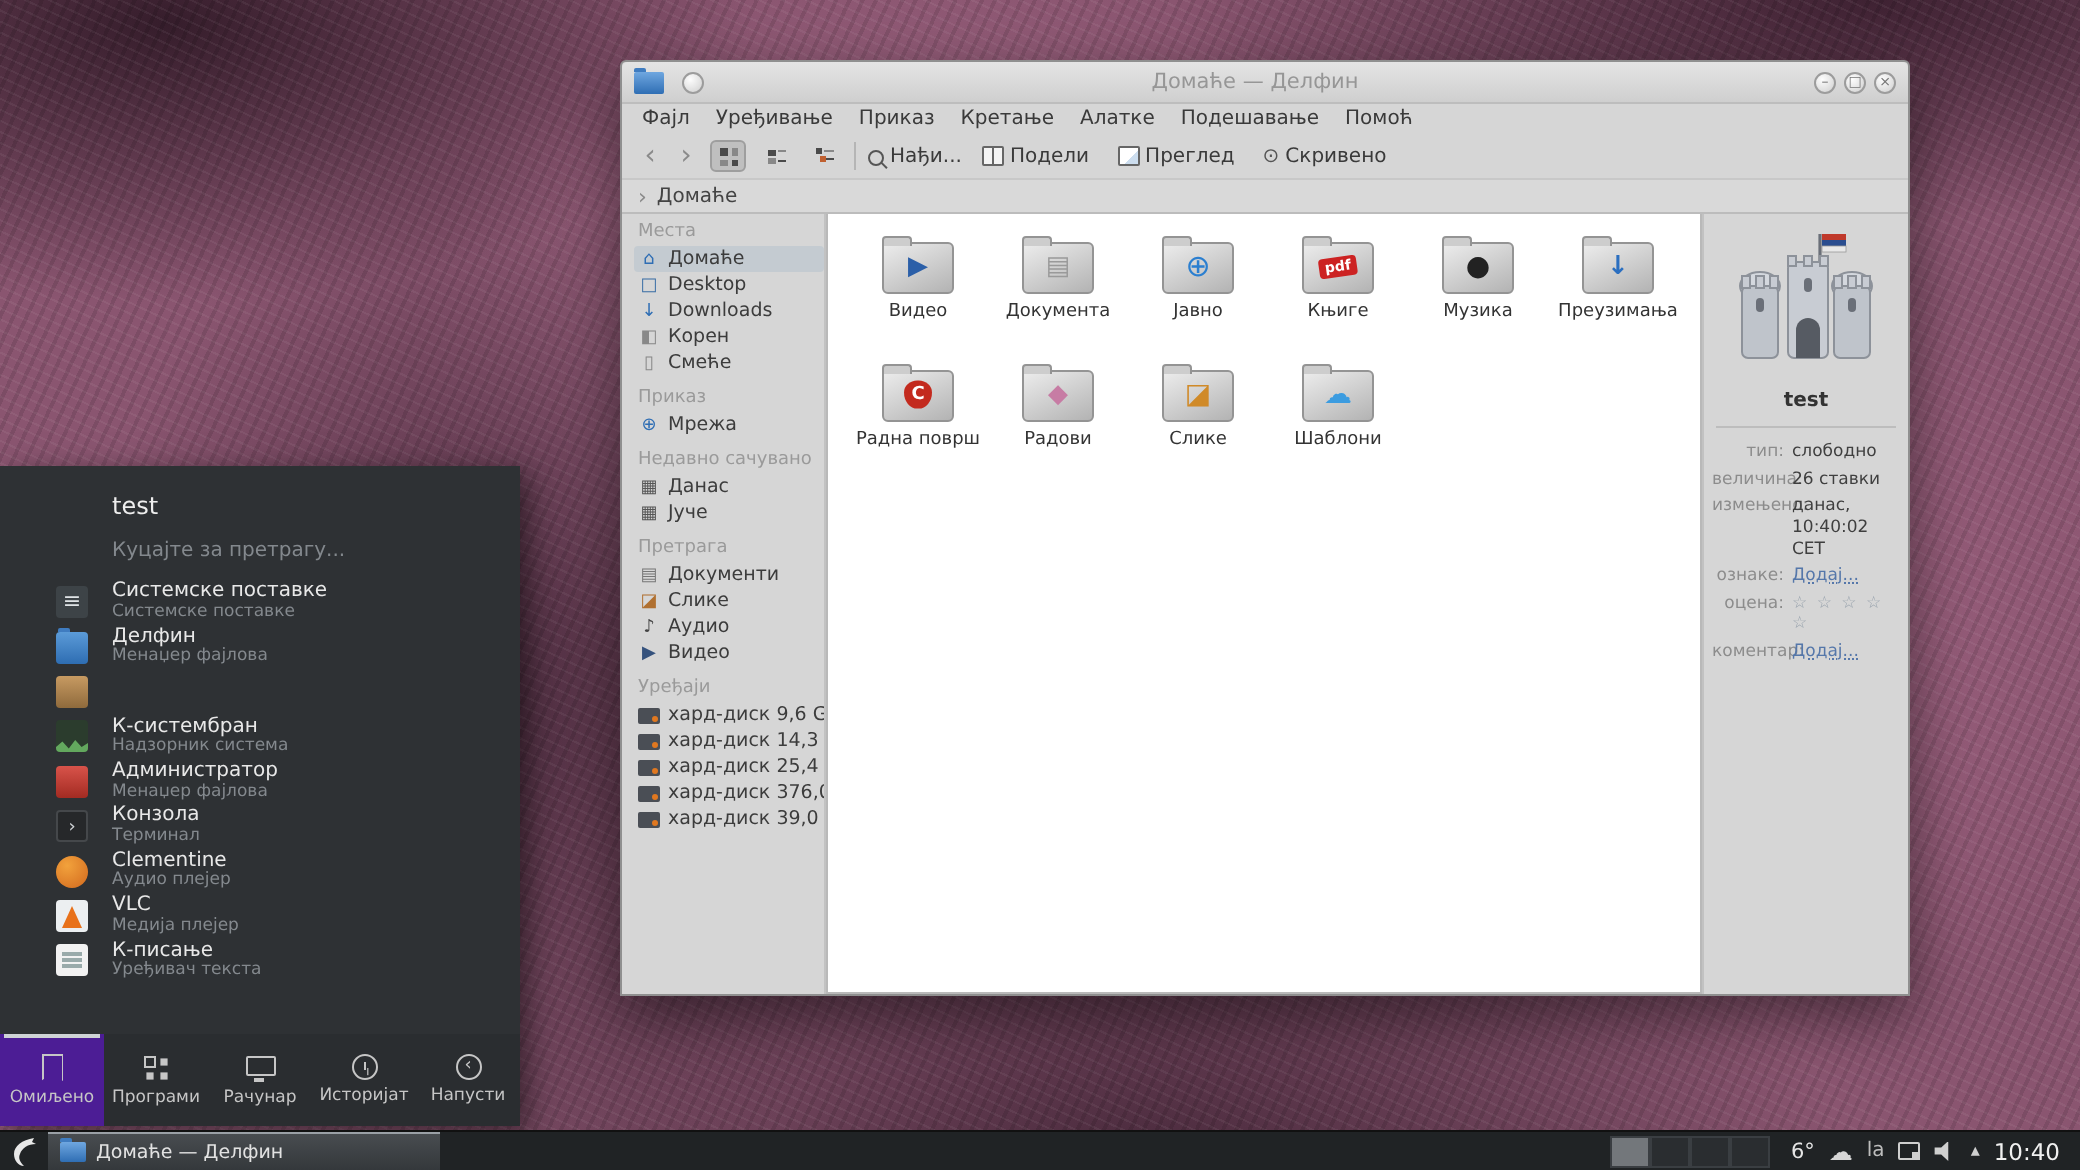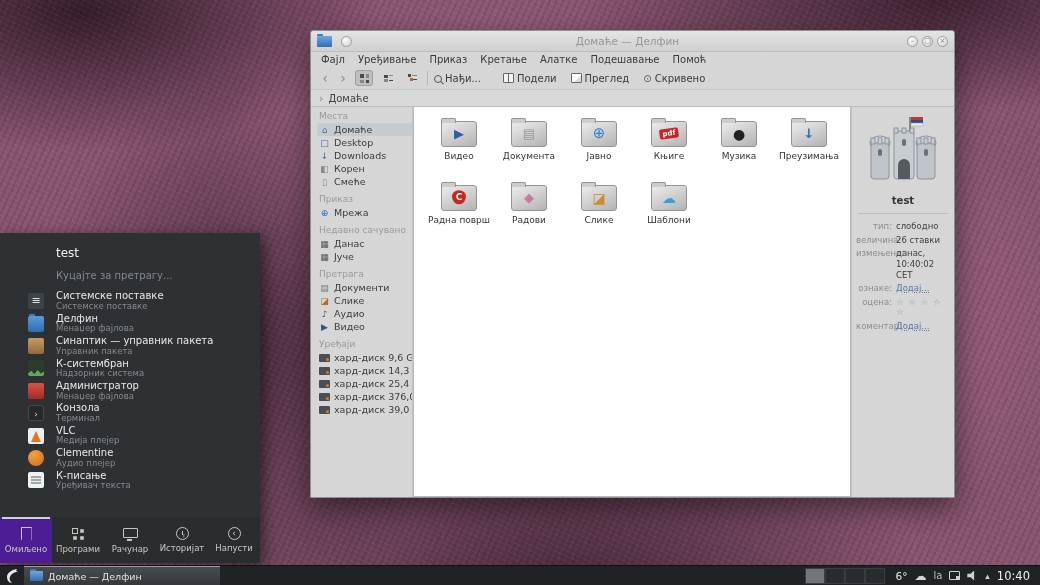--- a/index.html
+++ b/index.html
@@ -218,21 +218,21 @@
           <i></i>
           <i></i>
           <i></i>
         </span>
       </span>
     <span class="tsep"></span>
     <span style="display:flex;align-items:flex-end">
       <span class="magnifier"></span>
       <span>Нађи...</span>
     </span>
-    <span style="display:flex;align-items:center;margin-left:16px">
+    <span style="display:flex;align-items:center;margin-left:4px">
       <span class="ticon split"></span>
       <span>Подели</span>
     </span>
     <span style="display:flex;align-items:center;margin-left:8px">
       <span class="ticon preview"></span>
       <span>Преглед</span>
     </span>
     <span style="display:flex;align-items:center;margin-left:8px">
       <span class="glyph-icon">⊙</span>
       <span>Скривено</span>
@@ -460,24 +460,20 @@
     </div>
     <div class="lh-item">
       <span class="li16 li-dolphin"></span>
       <span class="lh-texts">
           <span class="lh-name">Делфин</span>
           <span class="lh-desc">Менаџер фајлова</span>
         </span>
     </div>
     <div class="lh-item">
       <span class="li16 li-synaptic"></span>
-      <span class="lh-texts">
-          <span class="lh-name">Синаптик — управник пакета</span>
-          <span class="lh-desc">Управник пакета</span>
-        </span>
     </div>
     <div class="lh-item">
       <span class="li16 li-sysmon"></span>
       <span class="lh-texts">
           <span class="lh-name">К-систембран</span>
           <span class="lh-desc">Надзорник система</span>
         </span>
     </div>
     <div class="lh-item">
       <span class="li16 li-admin"></span>
@@ -487,31 +483,31 @@
         </span>
     </div>
     <div class="lh-item">
       <span class="li16 li-konsole">›</span>
       <span class="lh-texts">
           <span class="lh-name">Конзола</span>
           <span class="lh-desc">Терминал</span>
         </span>
     </div>
     <div class="lh-item">
+      <span class="li16 li-clem"></span>
+      <span class="lh-texts">
+          <span class="lh-name">Clementine</span>
+          <span class="lh-desc">Аудио плејер</span>
+        </span>
+    </div>
+    <div class="lh-item">
       <span class="li16 li-vlc"></span>
       <span class="lh-texts">
           <span class="lh-name">VLC</span>
           <span class="lh-desc">Медија плејер</span>
-        </span>
-    </div>
-    <div class="lh-item">
-      <span class="li16 li-clem"></span>
-      <span class="lh-texts">
-          <span class="lh-name">Clementine</span>
-          <span class="lh-desc">Аудио плејер</span>
         </span>
     </div>
     <div class="lh-item">
       <span class="li16 li-kwrite"></span>
       <span class="lh-texts">
           <span class="lh-name">К-писање</span>
           <span class="lh-desc">Уређивач текста</span>
         </span>
     </div>
   </div>

